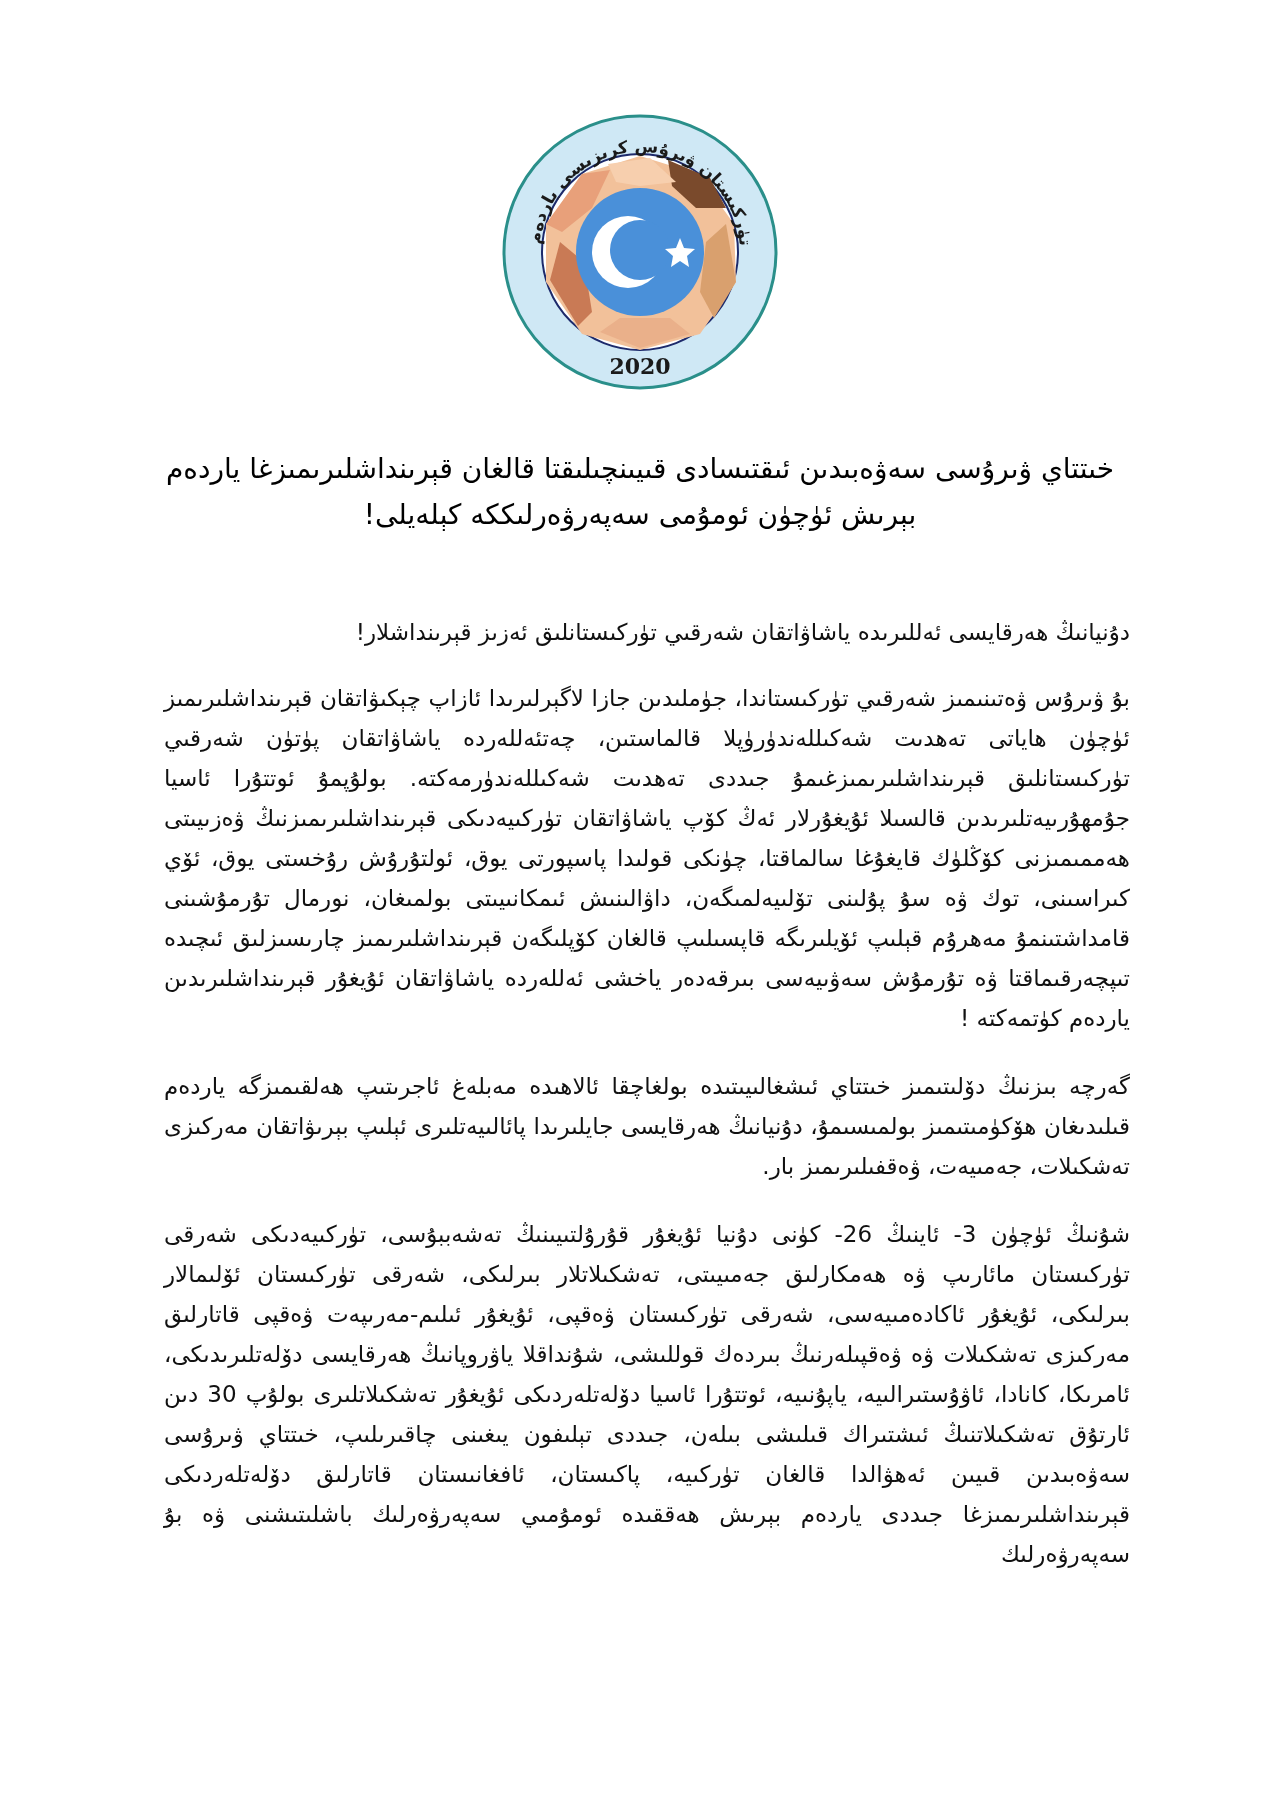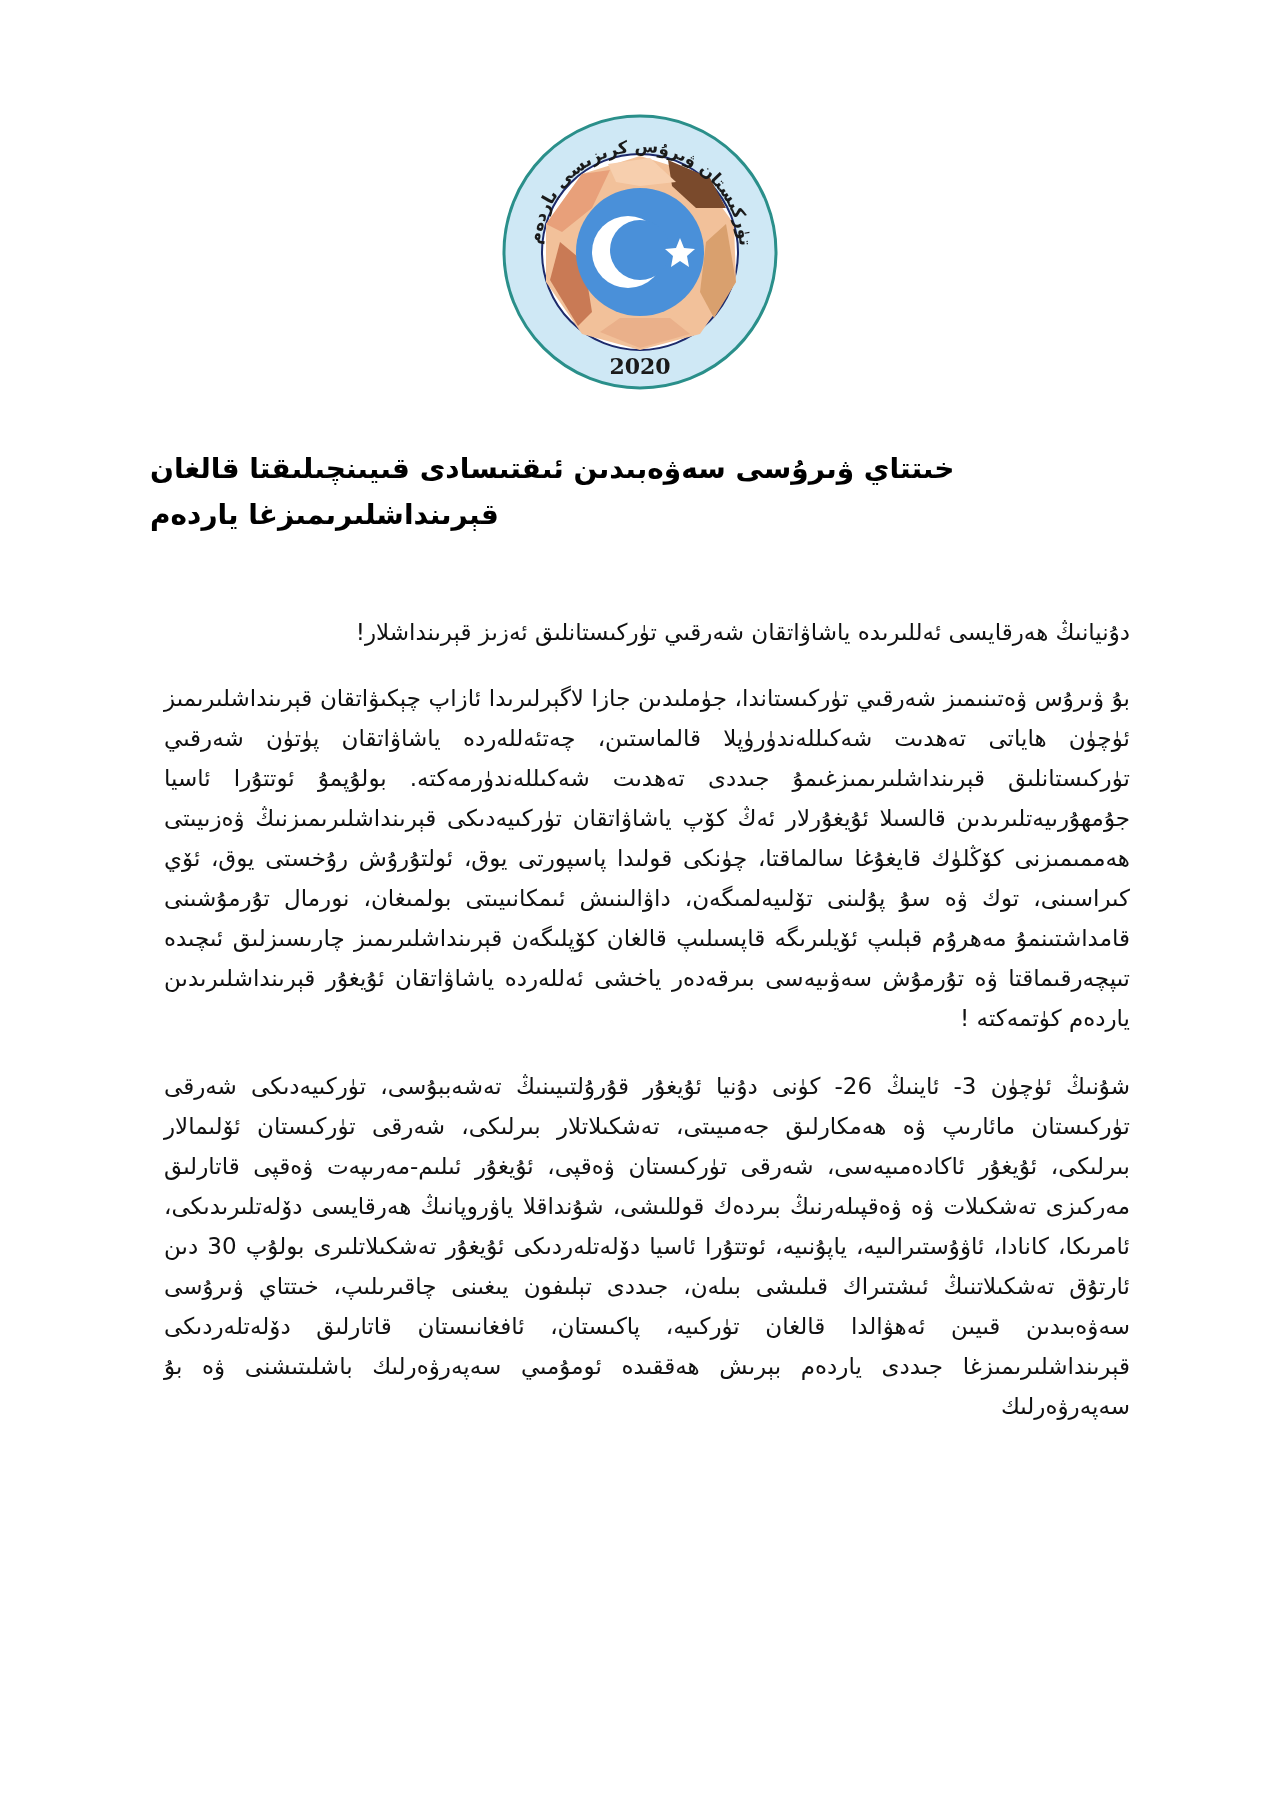--- a/index.html
+++ b/index.html
@@ -30,23 +30,23 @@
       height: 280px;
     }
     .logo svg { width: 100%; height: 100%; display: block; }
 
     
     .title {
       position: absolute;
       left: 150px;
       width: 980px;
       top: 446px;
-      text-align: left;
+      text-align: center;
       font-family: "DejaVu Sans", "Liberation Sans", sans-serif;
-      font-weight: bold;
+      font-weight: normal;
       font-size: 28px;
       line-height: 46px;
       margin: 0;
       color: #000000;
     }
 
     
     .body-text {
       position: absolute;
       left: 150px;
@@ -102,21 +102,23 @@
 
       <text font-family="DejaVu Sans, sans-serif" font-size="17" font-weight="bold" fill="#1a1a1a" direction="rtl">
         <textPath href="#ringPath" startOffset="50%" text-anchor="middle">شەرقىي تۈركىستان ۋىرۇس كرىزىسى ياردەم مەركىزى</textPath>
       </text>
       <text x="140" y="262" text-anchor="middle" font-family="DejaVu Serif, serif" font-size="22" font-weight="bold" fill="#1a1a1a">2020</text>
     </svg>
   </div>
 
   <h1 class="title">
     <span>خىتتاي ۋىرۇسى سەۋەبىدىن ئىقتىسادى قىيىنچىلىقتا قالغان قېرىنداشلىرىمىزغا ياردەم</span><br>
+    <span>بېرىش ئۈچۈن ئومۇمى سەپەرۋەرلىككە كېلەيلى!</span>
   </h1>
 
   <div class="body-text">
     <p class="salutation">دۇنيانىڭ ھەرقايسى ئەللىرىدە ياشاۋاتقان شەرقىي تۈركىستانلىق ئەزىز قېرىنداشلار!</p>
     <p>بۇ ۋىرۇس ۋەتىنىمىز شەرقىي تۈركىستاندا، جۈملىدىن جازا لاگېرلىرىدا ئازاپ چېكىۋاتقان قېرىنداشلىرىمىز ئۈچۈن ھاياتى تەھدىت شەكىللەندۈرۈپلا قالماستىن، چەتئەللەردە ياشاۋاتقان پۈتۈن شەرقىي تۈركىستانلىق قېرىنداشلىرىمىزغىمۇ جىددى تەھدىت شەكىللەندۈرمەكتە. بولۇپمۇ ئوتتۇرا ئاسيا جۇمھۇرىيەتلىرىدىن قالسىلا ئۇيغۇرلار ئەڭ كۆپ ياشاۋاتقان تۈركىيەدىكى قېرىنداشلىرىمىزنىڭ ۋەزىيىتى ھەممىمىزنى كۆڭلۈك قايغۇغا سالماقتا، چۈنكى قولىدا پاسپورتى يوق، ئولتۇرۇش رۇخستى يوق، ئۆي كىراسىنى، توك ۋە سۇ پۇلىنى تۆلىيەلمىگەن، داۋالىنىش ئىمكانىيىتى بولمىغان، نورمال تۇرمۇشىنى قامداشتىنمۇ مەھرۇم قېلىپ ئۆيلىرىگە قاپسىلىپ قالغان كۆپلىگەن قېرىنداشلىرىمىز چارىسىزلىق ئىچىدە تىپچەرقىماقتا ۋە تۇرمۇش سەۋىيەسى بىرقەدەر ياخشى ئەللەردە ياشاۋاتقان ئۇيغۇر قېرىنداشلىرىدىن ياردەم كۈتمەكتە !</p>
+    <p>گەرچە بىزنىڭ دۆلىتىمىز خىتتاي ئىشغالىيىتىدە بولغاچقا ئالاھىدە مەبلەغ ئاجرىتىپ ھەلقىمىزگە ياردەم قىلىدىغان ھۆكۈمىتىمىز بولمىسىمۇ، دۇنيانىڭ ھەرقايسى جايلىرىدا پائالىيەتلىرى ئېلىپ بېرىۋاتقان مەركىزى تەشكىلات، جەمىيەت، ۋەقفىلىرىمىز بار.</p>
     <p>شۇنىڭ ئۈچۈن 3- ئاينىڭ 26- كۈنى دۇنيا ئۇيغۇر قۇرۇلتىيىنىڭ تەشەببۇسى، تۈركىيەدىكى شەرقى تۈركىستان مائارىپ ۋە ھەمكارلىق جەمىيىتى، تەشكىلاتلار بىرلىكى، شەرقى تۈركىستان ئۆلىمالار بىرلىكى، ئۇيغۇر ئاكادەمىيەسى، شەرقى تۈركىستان ۋەقپى، ئۇيغۇر ئىلىم-مەرىپەت ۋەقپى قاتارلىق مەركىزى تەشكىلات ۋە ۋەقپىلەرنىڭ بىردەك قوللىشى، شۇنداقلا ياۋروپانىڭ ھەرقايسى دۆلەتلىرىدىكى، ئامرىكا، كانادا، ئاۋۇستىرالىيە، ياپۇنىيە، ئوتتۇرا ئاسيا دۆلەتلەردىكى ئۇيغۇر تەشكىلاتلىرى بولۇپ 30 دىن ئارتۇق تەشكىلاتنىڭ ئىشتىراك قىلىشى بىلەن، جىددى تېلىفون يىغىنى چاقىرىلىپ، خىتتاي ۋىرۇسى سەۋەبىدىن قىيىن ئەھۋالدا قالغان تۈركىيە، پاكىستان، ئافغانىستان قاتارلىق دۆلەتلەردىكى قېرىنداشلىرىمىزغا جىددى ياردەم بېرىش ھەققىدە ئومۇمىي سەپەرۋەرلىك باشلىتىشنى ۋە بۇ سەپەرۋەرلىك</p>
   </div>
 
 </div>
 
 </body></html>

